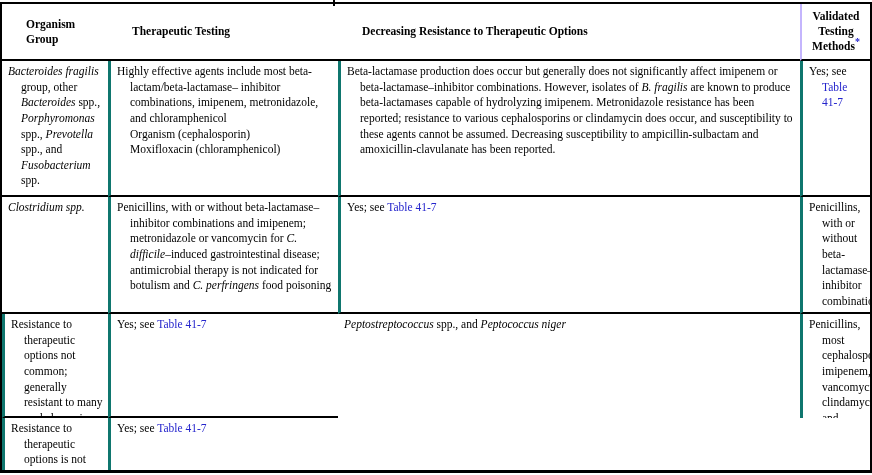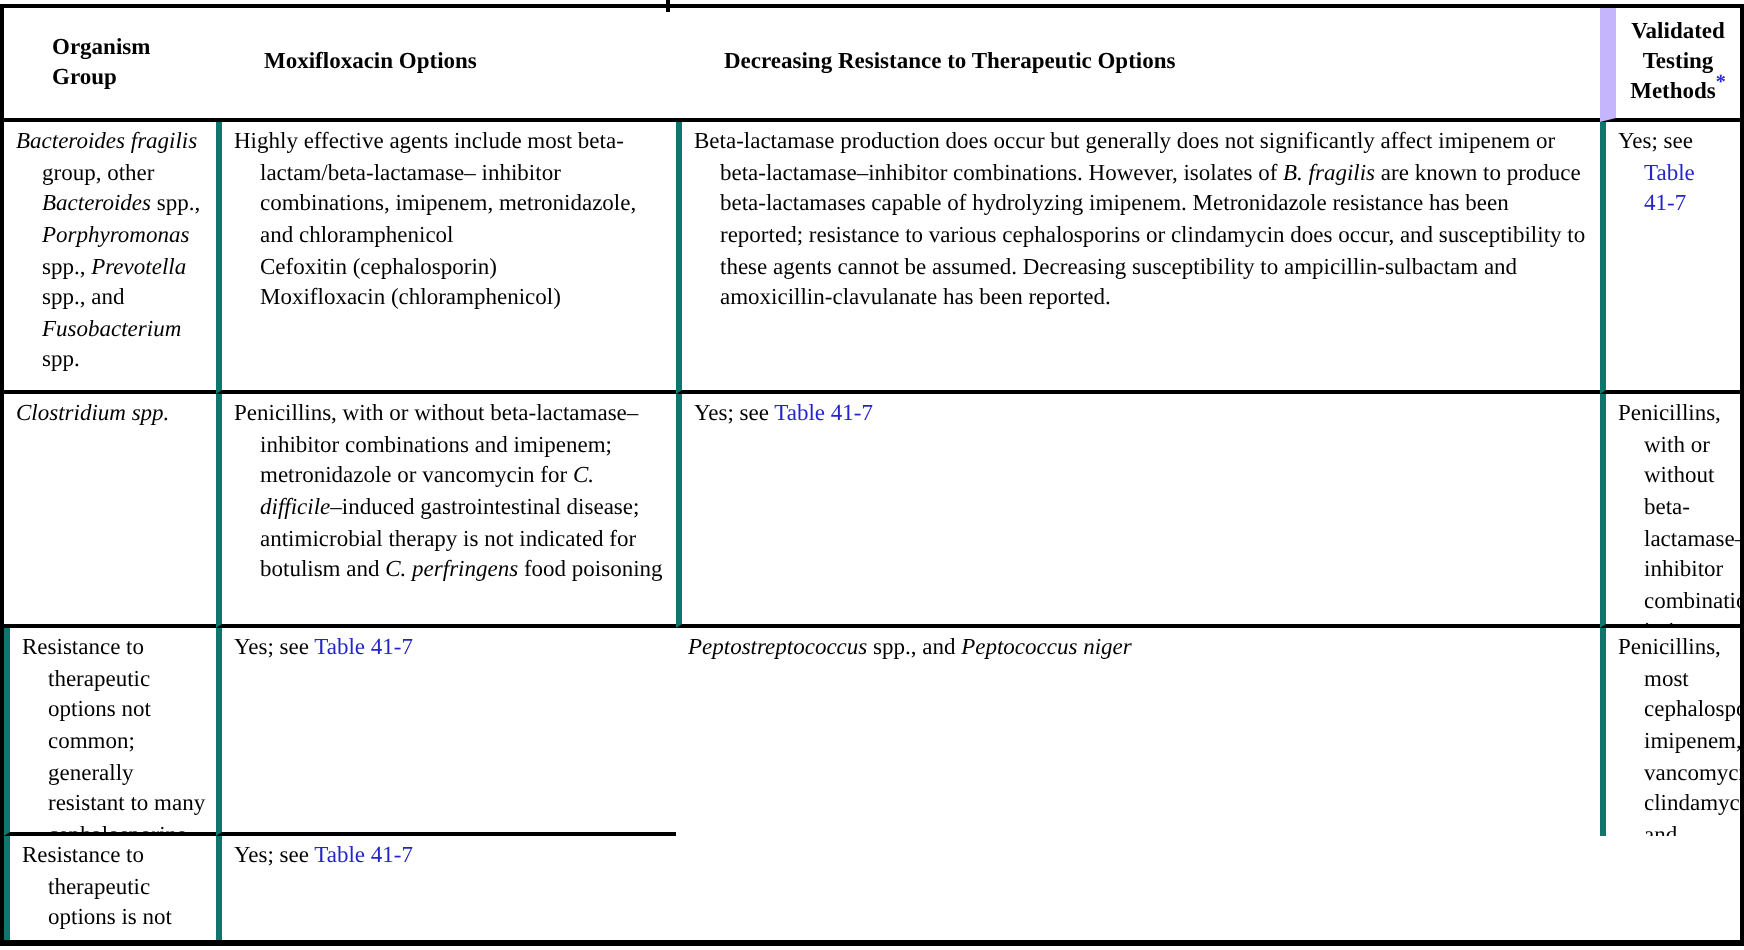--- a/index.html
+++ b/index.html
@@ -29,21 +29,21 @@
   .th {
     font-weight: bold;
     font-size: 11.5px;
     line-height: 1.3;
     display: flex;
     align-items: center;
     border-bottom: 2px solid #000;
     padding: 2px 4px 2px 24px;
   }
   .th4 {
-    border-left: 8px solid #c4b5fd;
+    border-left: 2px solid #c4b5fd;
     justify-content: center;
     text-align: center;
     padding: 2px 3px;
   }
   .cell {
     font-size: 11.5px;
     line-height: 1.36;
     padding: 3px 5px 3px 6px;
     border-bottom: 2px solid #000;
     overflow: hidden;
@@ -61,32 +61,32 @@
     background: #000;
   }
 </style>
 </head>
 <body>
 
 <div class="page">
   <div class="top-tick"></div>
   <div class="table">
     <div class="th th1">Organism Group</div>
-    <div class="th th2">Moxifloxacin Options</div>
+    <div class="th th2">Therapeutic Testing</div>
     <div class="th th3">Decreasing Resistance to Therapeutic Options</div>
     <div class="th th4">
       <span><span>Validated Testing Methods</span><span class="sup-star" style="color: rgb(36, 36, 204);">*</span></span>
     </div>
 
   <div class="cell c1">
         <p><i>Bacteroides fragilis</i> group, other <i>Bacteroides</i> spp., <i>Porphyromonas</i> spp., <i>Prevotella</i> spp., and <i>Fusobacterium</i> spp.</p>
       </div>
       <div class="cell c2">
         <p>Highly effective agents include most beta-lactam/beta-lactamase– inhibitor combinations, imipenem, metronidazole, and chloramphenicol</p>
-        <p class="indent">Cefoxitin (cephalosporin)</p>
+        <p class="indent">Organism (cephalosporin)</p>
         <p class="indent">Moxifloxacin (chloramphenicol)</p>
       </div>
       <div class="cell c3">
         <p>Beta-lactamase production does occur but generally does not significantly affect imipenem or beta-lactamase–inhibitor combinations. However, isolates of <i>B. fragilis</i> are known to produce beta-lactamases capable of hydrolyzing imipenem. Metronidazole resistance has been reported; resistance to various cephalosporins or clindamycin does occur, and susceptibility to these agents cannot be assumed. Decreasing susceptibility to ampicillin-sulbactam and amoxicillin-clavulanate has been reported.</p>
       </div>
       <div class="cell c4">
         <p>Yes; see <a class="tlink" style="color: rgb(36, 36, 204);">Table 41-7</a></p>
       </div>
       <div class="cell c1">
         <p><i>Clostridium spp.</i></p>

